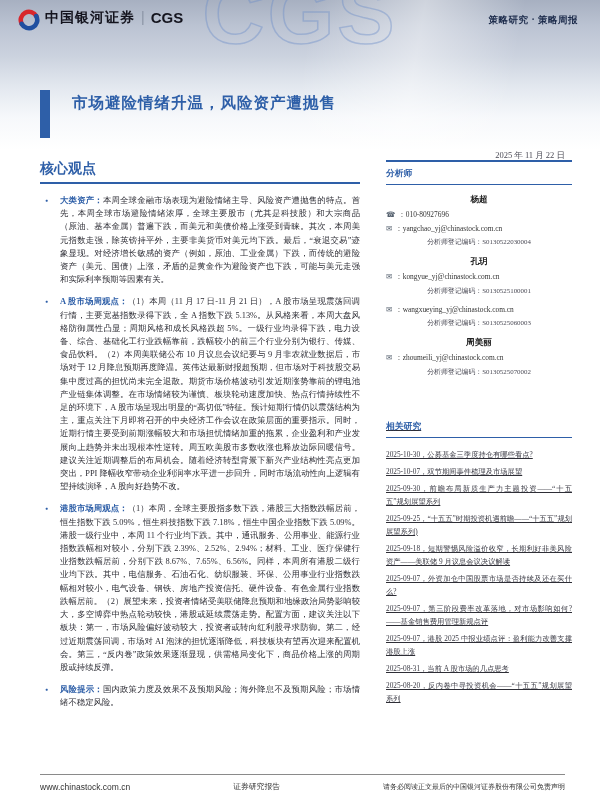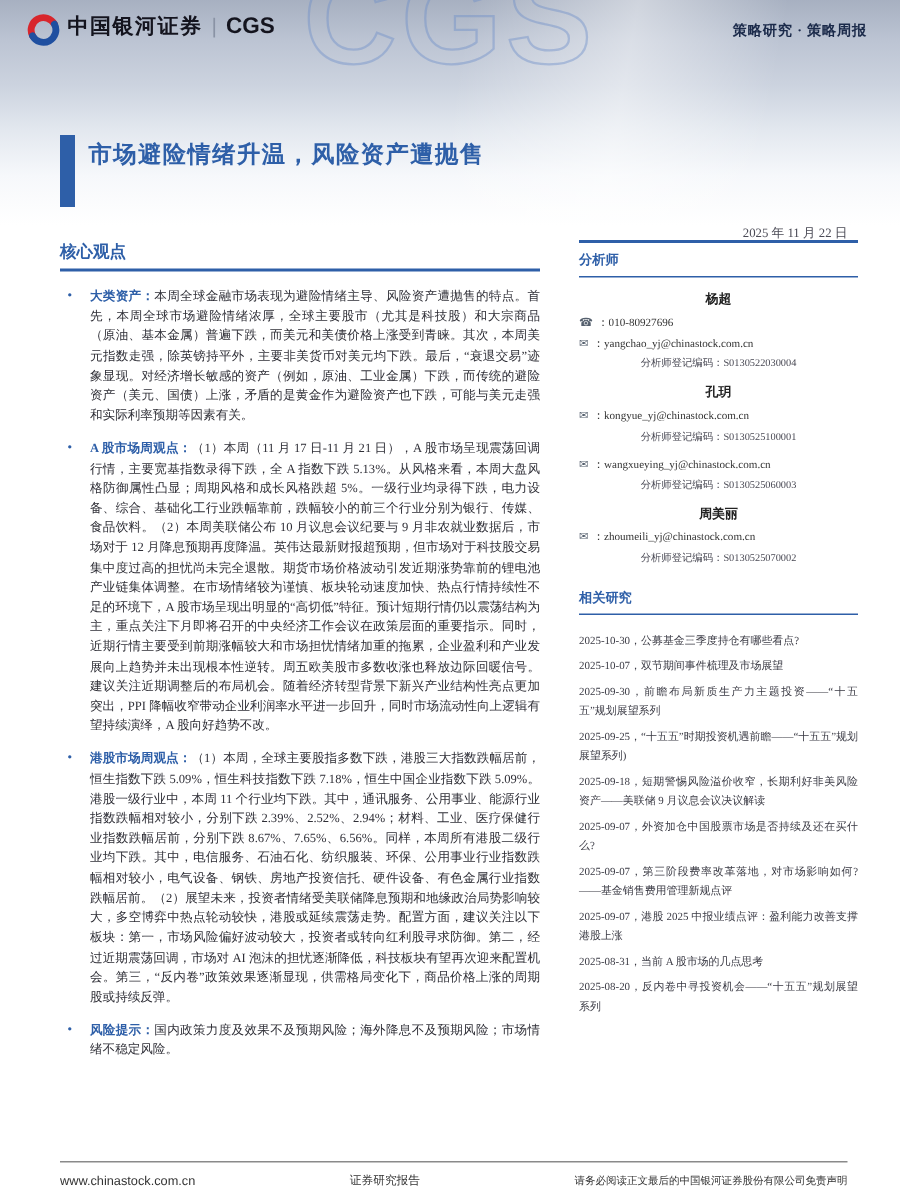--- a/index.html
+++ b/index.html
@@ -19,45 +19,45 @@
   .logo{display:flex;gap:5px;}
   .logo svg{display:block;}
   .brand-cn{font-family:"Liberation Sans",sans-serif;font-weight:bold;font-size:14px;
     color:#14141e;letter-spacing:1px;}
   .brand-sep{color:#8a93a5;font-size:14px;font-family:"Liberation Sans",sans-serif;margin:0 1px;}
   .brand-en{font-family:"Liberation Sans",sans-serif;font-weight:bold;font-size:15px;color:#14141e;}
   .header-cat{font-size:9.5px;font-weight:bold;color:#1b2a4a;letter-spacing:.5px;}
 
   
   .title-block{position:absolute;top:90px;left:40px;right:35px;}
-  .title-row{display:flex;gap:9px;}
+  .title-row{display:flex;gap:22px;}
   .title-bar{width:10px;height:48px;background:#2e5fa8;flex:0 0 auto;}
   .doc-title{margin:3px 0 0 0;font-size:15.5px;font-weight:bold;color:#2e5fa8;letter-spacing:1px;}
   .doc-date{text-align:right;font-size:8.5px;color:#4a4a55;margin-top:12px;}
 
   
   .content{position:absolute;top:160px;left:40px;right:28px;display:flex;gap:26px;}
   .main{width:320px;flex:0 0 auto;}
-  .core-heading{font-size:11px;font-weight:bold;color:#2e5fa8;}
+  .core-heading{font-size:14px;font-weight:bold;color:#2e5fa8;}
   .core-rule{height:2px;background:#2e5fa8;margin:4px 0 10px 0;}
   .bullet{display:flex;margin-bottom:9px;}
   .dot{flex:0 0 20px;color:#2e5fa8;font-size:5px;line-height:13.2px;padding-left:5px;box-sizing:border-box;}
   .btext{margin:0;font-size:8.4px;line-height:13.2px;text-align:justify;color:#2e2e36;flex:1;}
   .blabel{color:#2e5fa8;font-weight:bold;}
 
   
   .sidebar{flex:1;border-top:2px solid #2e5fa8;padding-top:6px;}
   .side-heading{font-size:8.8px;font-weight:bold;color:#2e5fa8;padding-bottom:4px;
     border-bottom:1.5px solid #2e5fa8;}
   .analyst{margin-top:9px;text-align:center;}
   .a-name{font-size:8.6px;font-weight:bold;color:#222;margin-bottom:4px;}
   .a-line{font-size:7.4px;color:#333;margin:3.5px 0;display:flex;gap:3px;align-items:center;}
   .a-ic{color:#55606e;font-size:7.5px;line-height:1;}
   .a-reg{font-size:6.9px;color:#4a4a55;margin:3px 0 6px 0;}
-  .related-section{margin-top:16px;}
+  .related-section{margin-top:44px;text-decoration:underline;}
   .related-list{margin-top:10px;}
   .rel-item{font-size:7.3px;line-height:13px;color:#3a3a44;margin-bottom:4px;text-align:justify;}
 
   
   .footer{position:absolute;left:40px;right:35px;bottom:8px;border-top:1px solid #8a8a8a;
     padding-top:6px;display:flex;justify-content:space-between;align-items:center;}
   .f-site{font-size:8.5px;color:#333;font-family:"Liberation Sans",sans-serif;}
   .f-type{font-size:7.8px;color:#333;}
   .f-disc{font-size:7px;color:#333;}
 </style>

